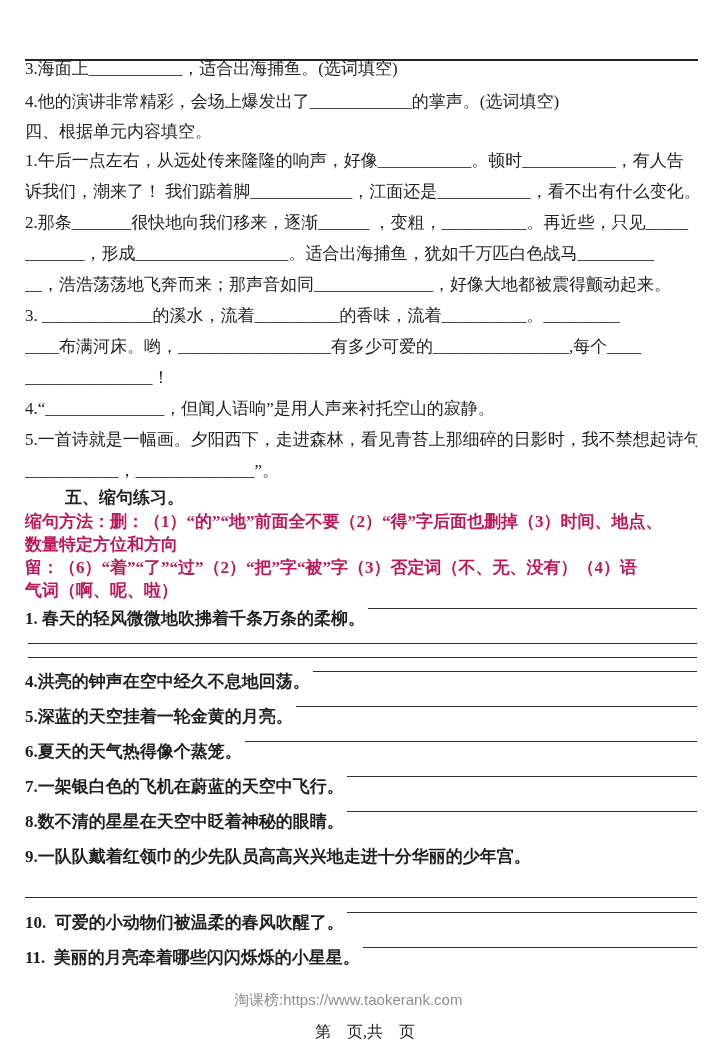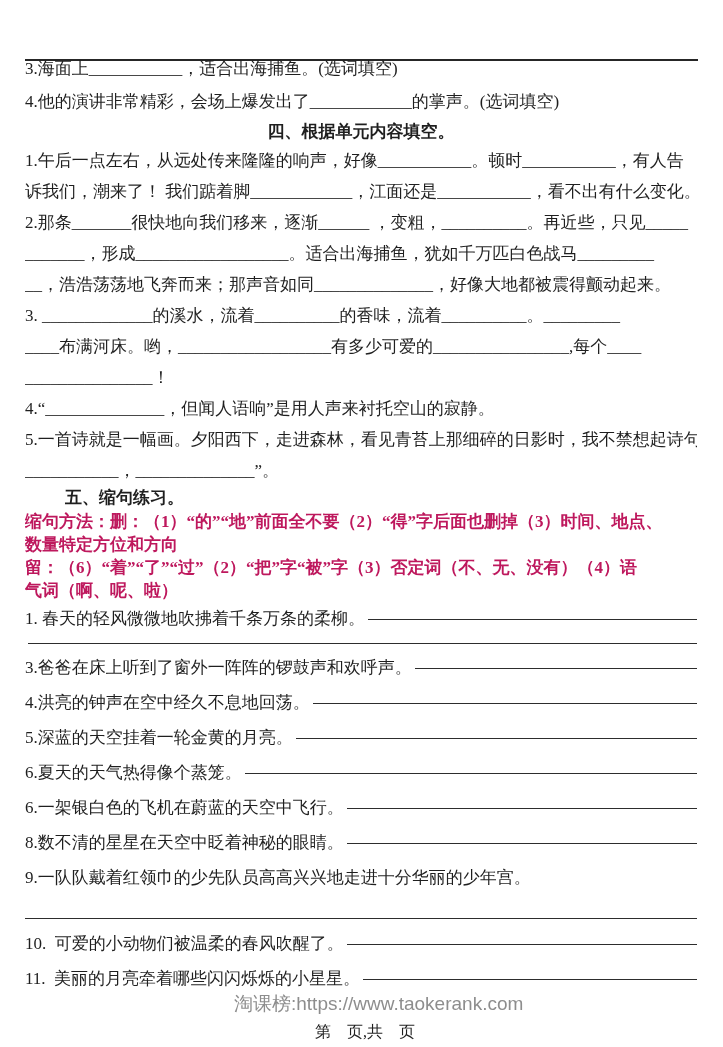--- a/index.html
+++ b/index.html
@@ -19,62 +19,62 @@
     border-top: 2px solid #262626;
   }
   .content {
     position: absolute;
     left: 25px; right: 26px; top: 52px;
   }
   .line { white-space: pre; overflow: hidden; }
   .line33 { line-height: 33px; }
   .line31 { line-height: 31px; }
   .sec-heading {
-    font-weight: bold;
+    font-weight: normal;
     line-height: 27px;
     white-space: pre;
-    text-align: center;
   }
   .sec5-heading {
     font-weight: bold;
     line-height: 24px;
     white-space: pre;
     margin-left: 40px;
   }
   .method-line {
     color: #be185d;
     font-weight: bold;
     line-height: 23px;
     white-space: pre;
     overflow: hidden;
   }
   .items { margin-top: 6px; }
   .ex-item {
     display: flex;
-    align-items: center;
+    align-items: flex-start;
     margin-bottom: 13px;
     line-height: 22px;
+    font-weight: bold;
   }
   .ex-text { white-space: pre; }
   .ex-fill {
     flex: 1;
     min-width: 20px;
     margin-left: 3px;
     border-bottom: 1.4px solid #2d2d2d;
   }
   .full-answer-line {
     height: 16px;
     border-bottom: 1.4px solid #2d2d2d;
     margin-bottom: 14px;
   }
   .watermark {
     position: absolute;
     left: 234px; top: 991px;
     font-family: "Liberation Sans", sans-serif;
-    font-size: 19px;
+    font-size: 15px;
     color: rgba(125,125,125,0.88);
     white-space: pre;
   }
   .footer {
     position: absolute;
     left: 7px; right: 0; top: 1022px;
     text-align: center;
     font-size: 16px;
     color: #1f1f1f;
     white-space: pre;
@@ -112,37 +112,36 @@
 
     <div class="items">
       <div class="ex-item">
         <span class="ex-text">1. 春天的轻风微微地吹拂着千条万条的柔柳。</span>
         <span class="ex-fill"></span>
       </div>
       <div class="ex-item">
         <span class="ex-fill"></span>
       </div>
       <div class="ex-item">
-        <span class="ex-text">3.爸爸在床上听到了窗外一阵阵的锣鼓声和欢呼声。</span>
         <span class="ex-fill"></span>
       </div>
       <div class="ex-item">
         <span class="ex-text">4.洪亮的钟声在空中经久不息地回荡。</span>
         <span class="ex-fill"></span>
       </div>
       <div class="ex-item">
         <span class="ex-text">5.深蓝的天空挂着一轮金黄的月亮。</span>
         <span class="ex-fill"></span>
       </div>
       <div class="ex-item">
         <span class="ex-text">6.夏天的天气热得像个蒸笼。</span>
         <span class="ex-fill"></span>
       </div>
       <div class="ex-item">
-        <span class="ex-text">6.一架银白色的飞机在蔚蓝的天空中飞行。</span>
+        <span class="ex-text">7.一架银白色的飞机在蔚蓝的天空中飞行。</span>
         <span class="ex-fill"></span>
       </div>
       <div class="ex-item">
         <span class="ex-text">8.数不清的星星在天空中眨着神秘的眼睛。</span>
         <span class="ex-fill"></span>
       </div>
       <div class="ex-item">
         <span class="ex-text">9.一队队戴着红领巾的少先队员高高兴兴地走进十分华丽的少年宫。</span>
       </div>
       <div class="full-answer-line"></div>

